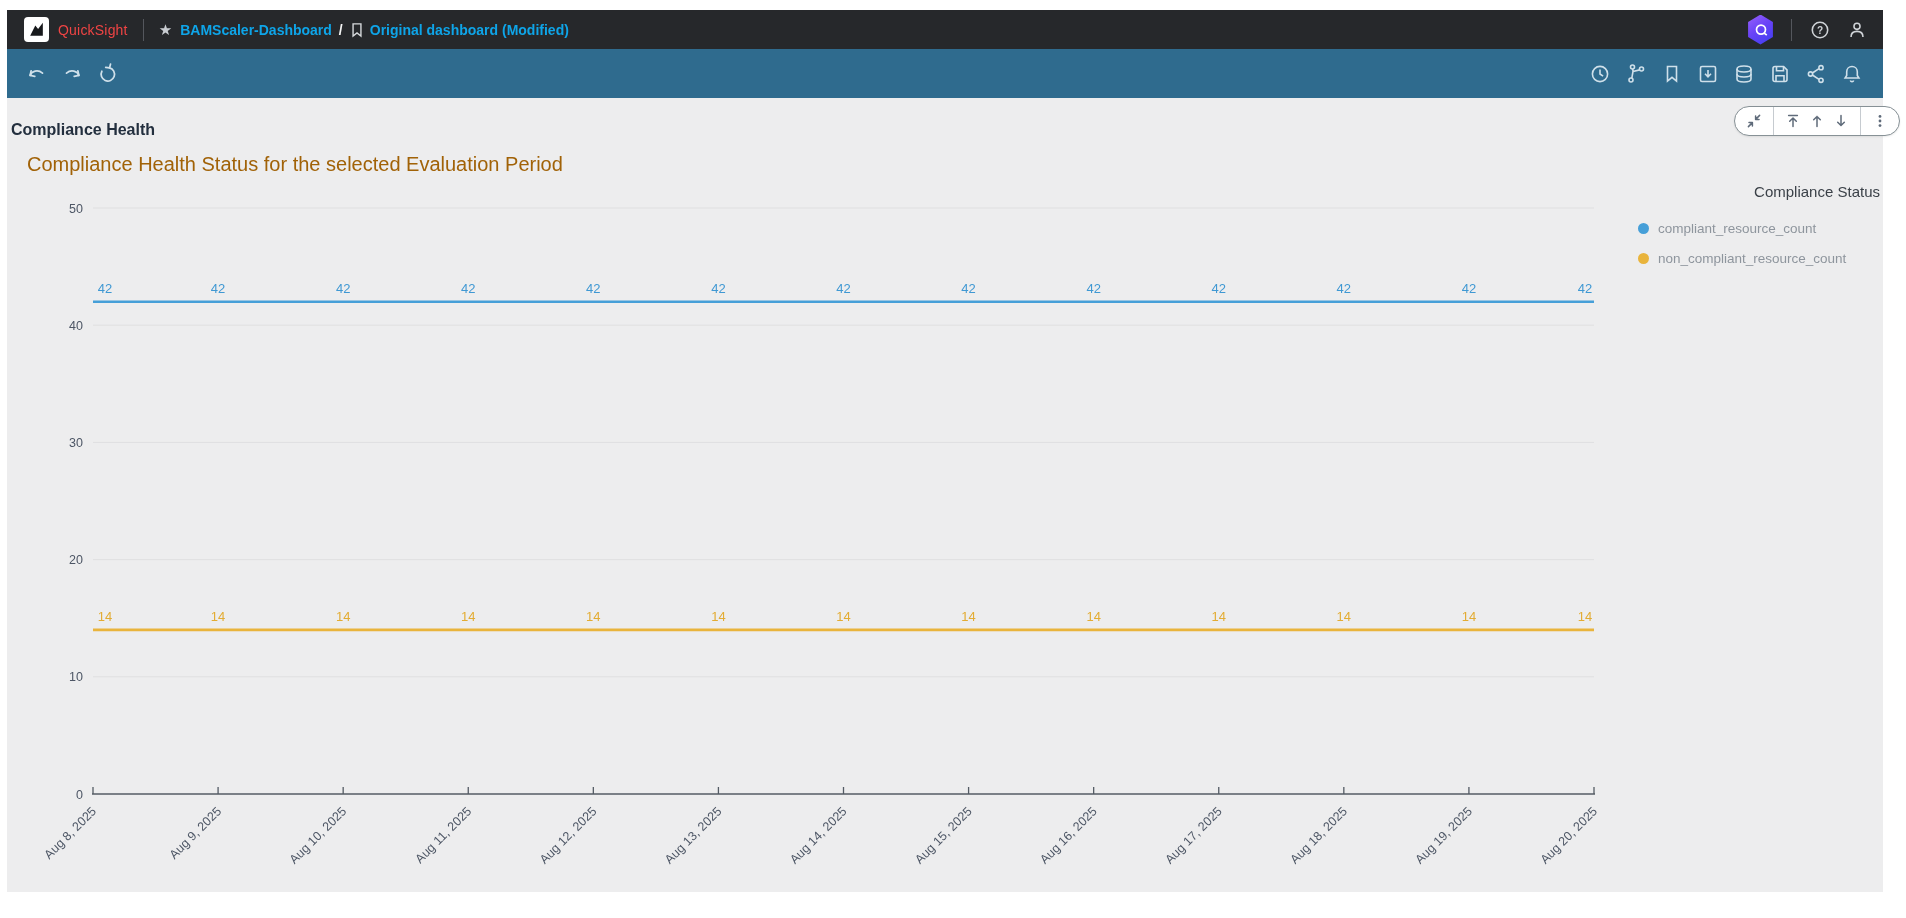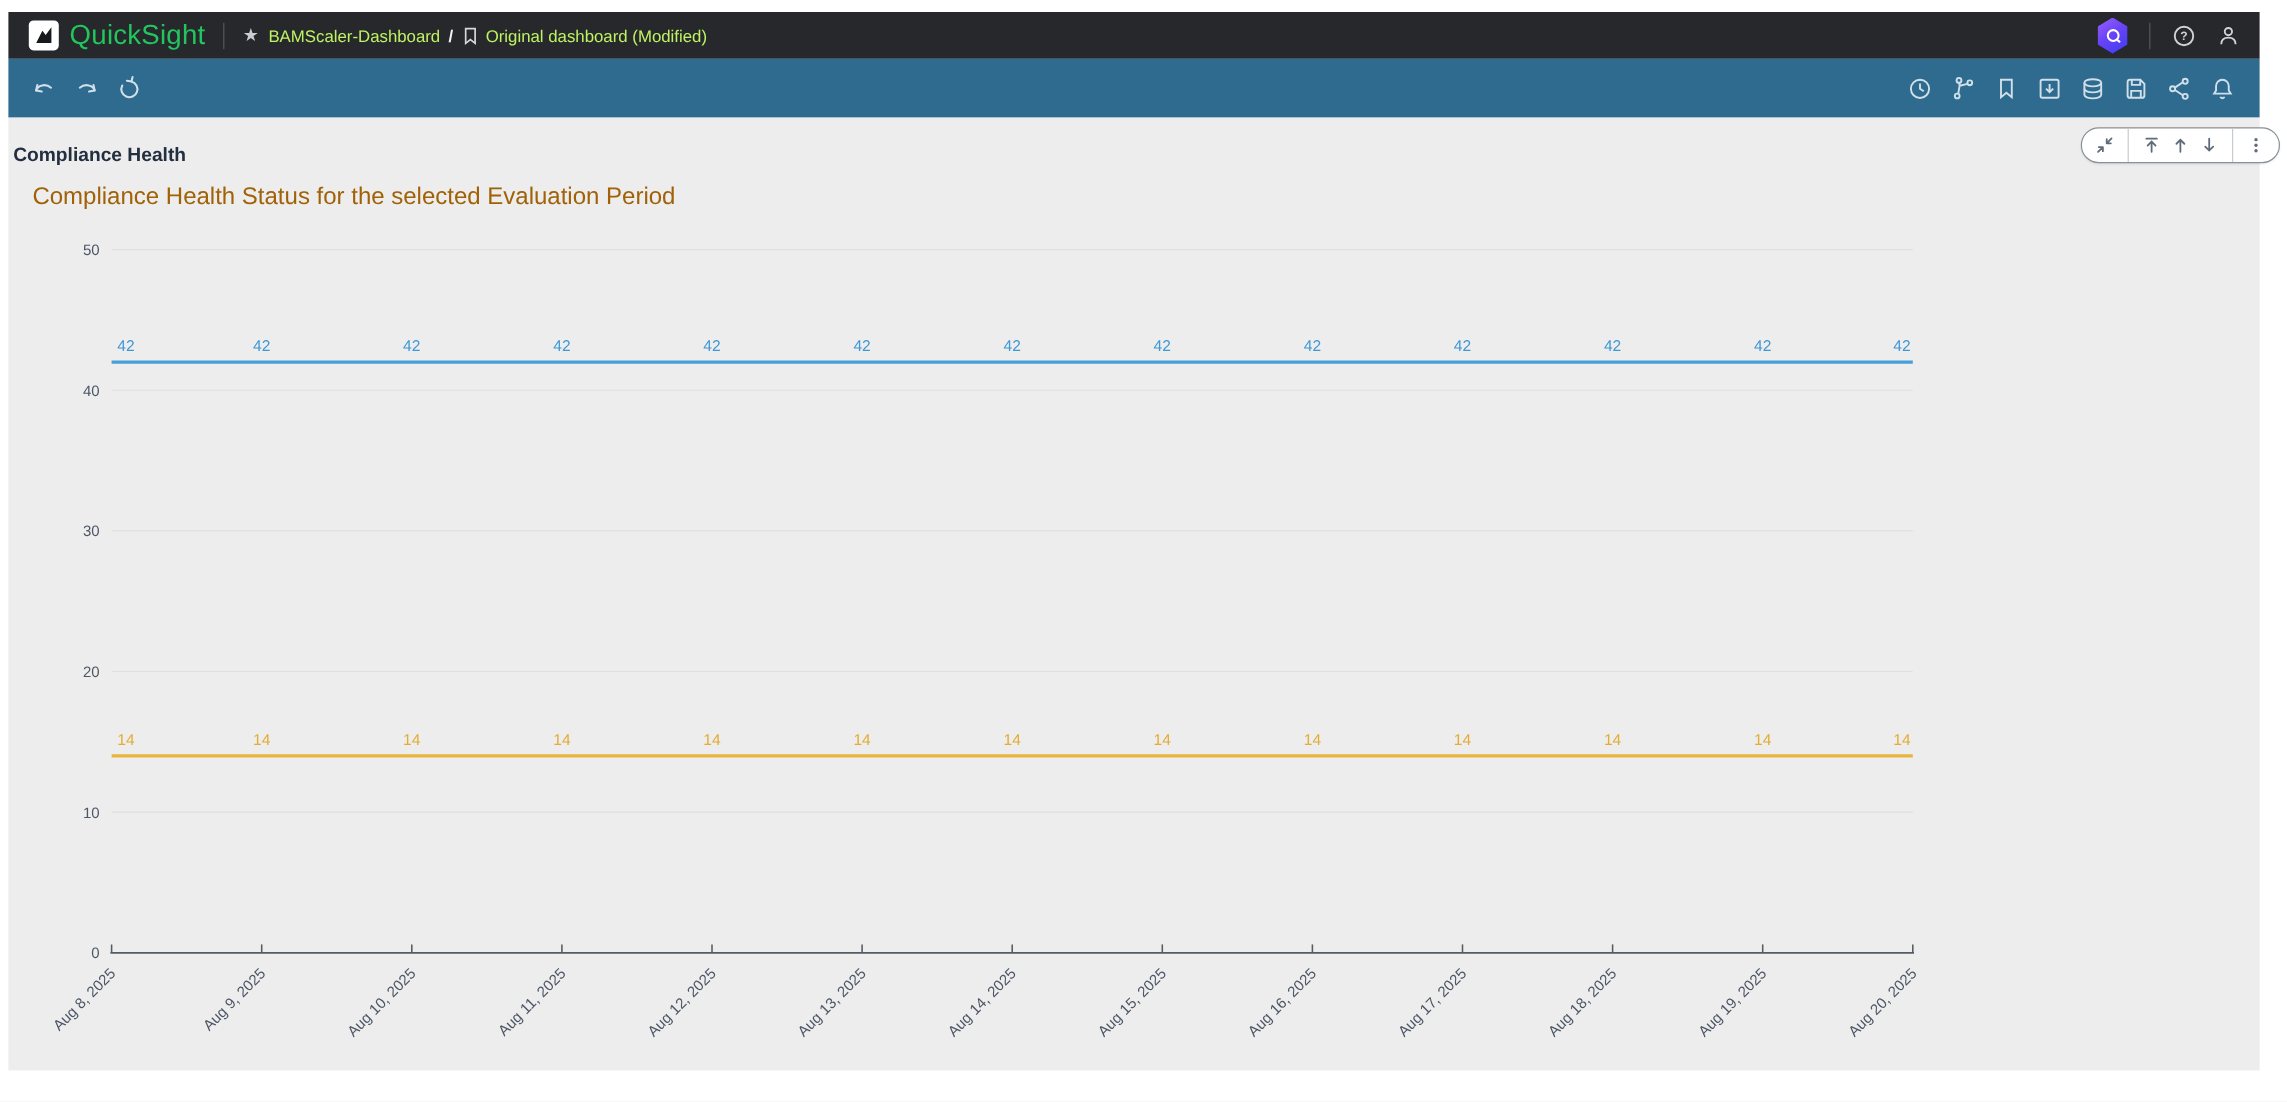--- a/index.html
+++ b/index.html
@@ -6,24 +6,24 @@
   body{
     width:1906px;height:918px;position:relative;overflow:hidden;
     background:#ffffff;font-family:"Liberation Sans",sans-serif;
     -webkit-font-smoothing:antialiased;
   }
   .app{position:absolute;left:7px;top:10px;width:1876px;height:882px;}
 
   
   .topbar{height:39px;display:flex;align-items:center;padding:0 15px 0 17px;box-sizing:border-box;color:#f1f2f3;}
   .logo-box{width:25px;height:25px;background:#ffffff;border-radius:4px;display:flex;align-items:center;justify-content:center;flex:0 0 auto;}
-  .app-name{font-size:23px;font-weight:500;margin-left:9px;letter-spacing:.2px;color:#22c55e;}
+  .app-name{font-size:14px;font-weight:500;margin-left:9px;letter-spacing:.2px;color:#ef4444;}
   .tb-divider{width:1px;height:22px;background:#54575d;margin:0 15px;}
   .crumb-star{color:#c9cdd2;font-size:15px;margin-right:8px;line-height:1;}
-  .crumb{font-size:14px;font-weight:400;color:#bef264;}
+  .crumb{font-size:14px;font-weight:700;color:#0ea5e9;}
   .crumb-sep{font-size:14px;font-weight:700;margin:0 7px;color:#f4f5f5;}
   .crumb-bm{display:flex;align-items:center;margin-right:6px;color:#d6d9dc;}
   .topbar-right{margin-left:auto;display:flex;align-items:center;}
   .q-icon{width:27px;height:30px;clip-path:polygon(50% 0,96% 25%,96% 75%,50% 100%,4% 75%,4% 25%);
     background:linear-gradient(145deg,#9a62fa 0%,#6a43f7 45%,#3a3df0 100%);
     display:flex;align-items:center;justify-content:center;}
   .top-ic{display:flex;align-items:center;justify-content:center;color:#cfd3d7;}
   .topbar-right .gap{width:15px;}
 
   
@@ -290,15 +290,26 @@
         <text x="711.4166666666666" y="522.92" text-anchor="middle" class="dlabel" fill="#e3ac33">14</text>
         <text x="836.5" y="522.92" text-anchor="middle" class="dlabel" fill="#e3ac33">14</text>
         <text x="961.5833333333334" y="522.92" text-anchor="middle" class="dlabel" fill="#e3ac33">14</text>
         <text x="1086.6666666666665" y="522.92" text-anchor="middle" class="dlabel" fill="#e3ac33">14</text>
         <text x="1211.75" y="522.92" text-anchor="middle" class="dlabel" fill="#e3ac33">14</text>
         <text x="1336.8333333333333" y="522.92" text-anchor="middle" class="dlabel" fill="#e3ac33">14</text>
         <text x="1461.9166666666667" y="522.92" text-anchor="middle" class="dlabel" fill="#e3ac33">14</text>
         <text x="1578" y="522.92" text-anchor="middle" class="dlabel" fill="#e3ac33">14</text>
       </svg>
 
+    <div class="legend">
+      <div class="legend-title">Compliance Status</div>
+      <div class="legend-item">
+        <span class="legend-dot" style="background-color: rgb(70, 159, 216);"></span>
+        <span class="legend-label">compliant_resource_count</span>
+      </div>
+      <div class="legend-item">
+        <span class="legend-dot" style="background-color: rgb(233, 180, 60);"></span>
+        <span class="legend-label">non_compliant_resource_count</span>
+      </div>
+    </div>
 
   </div>
 </div>
 
 </body></html>

